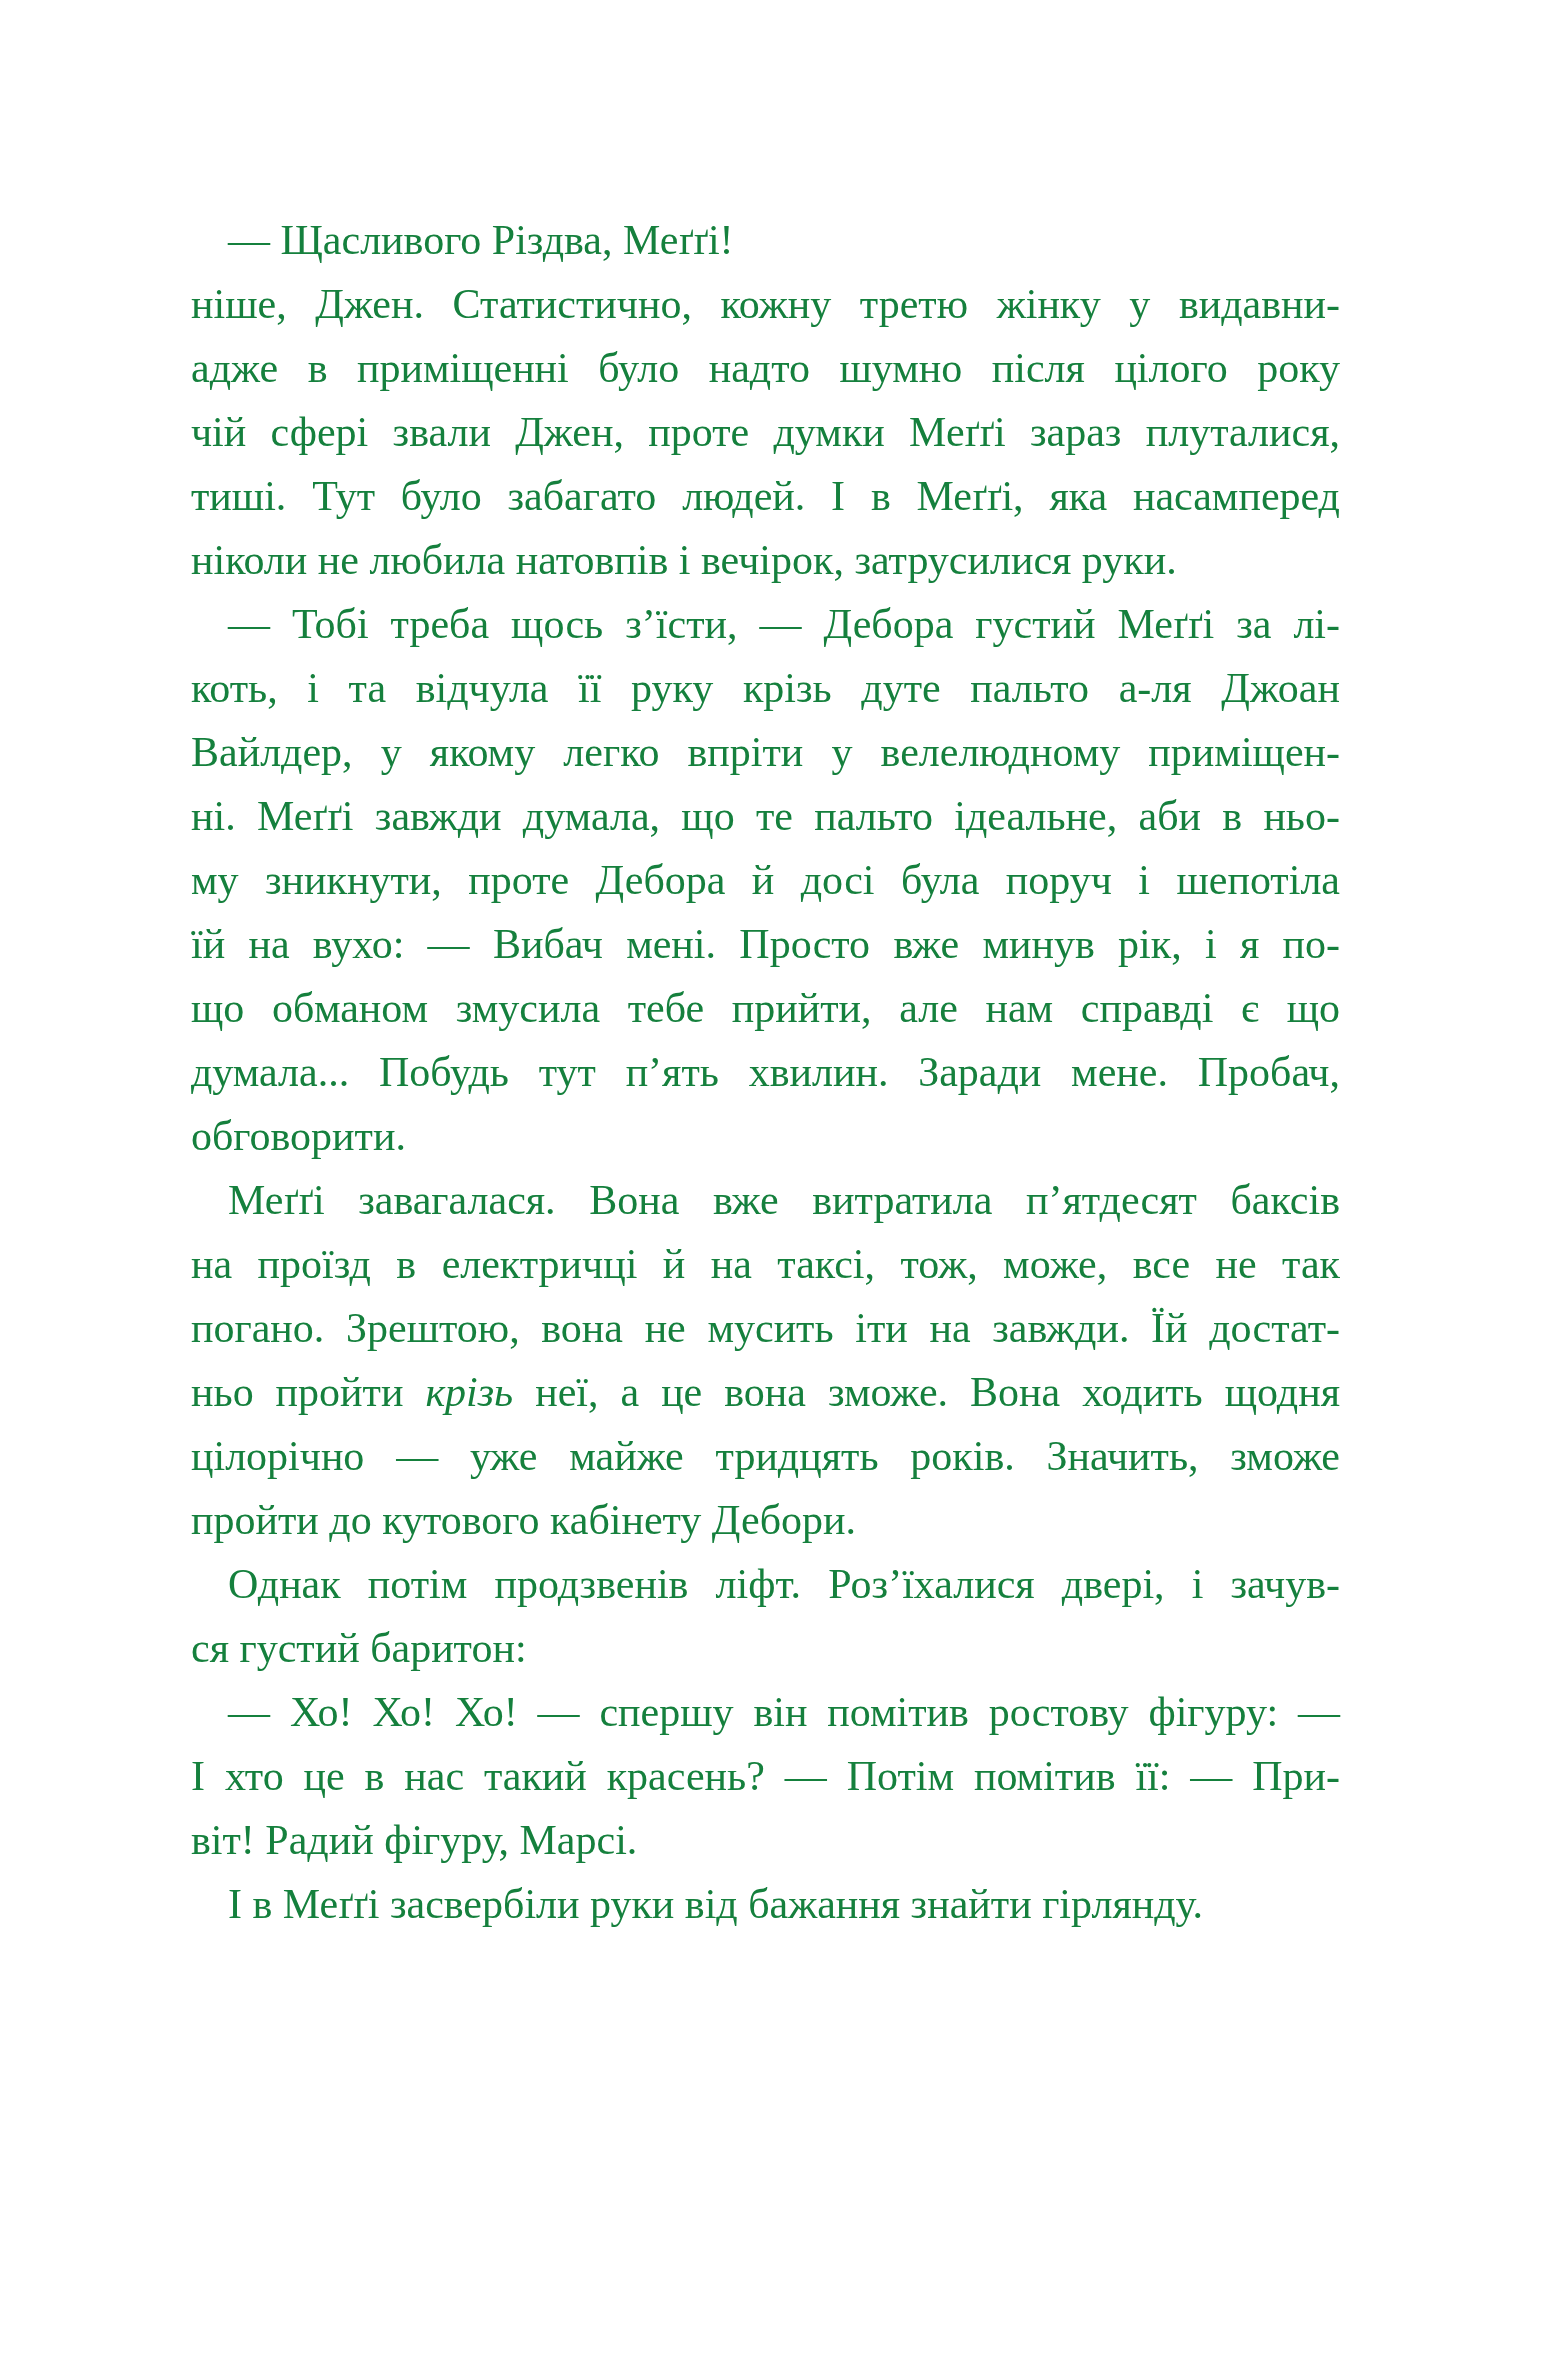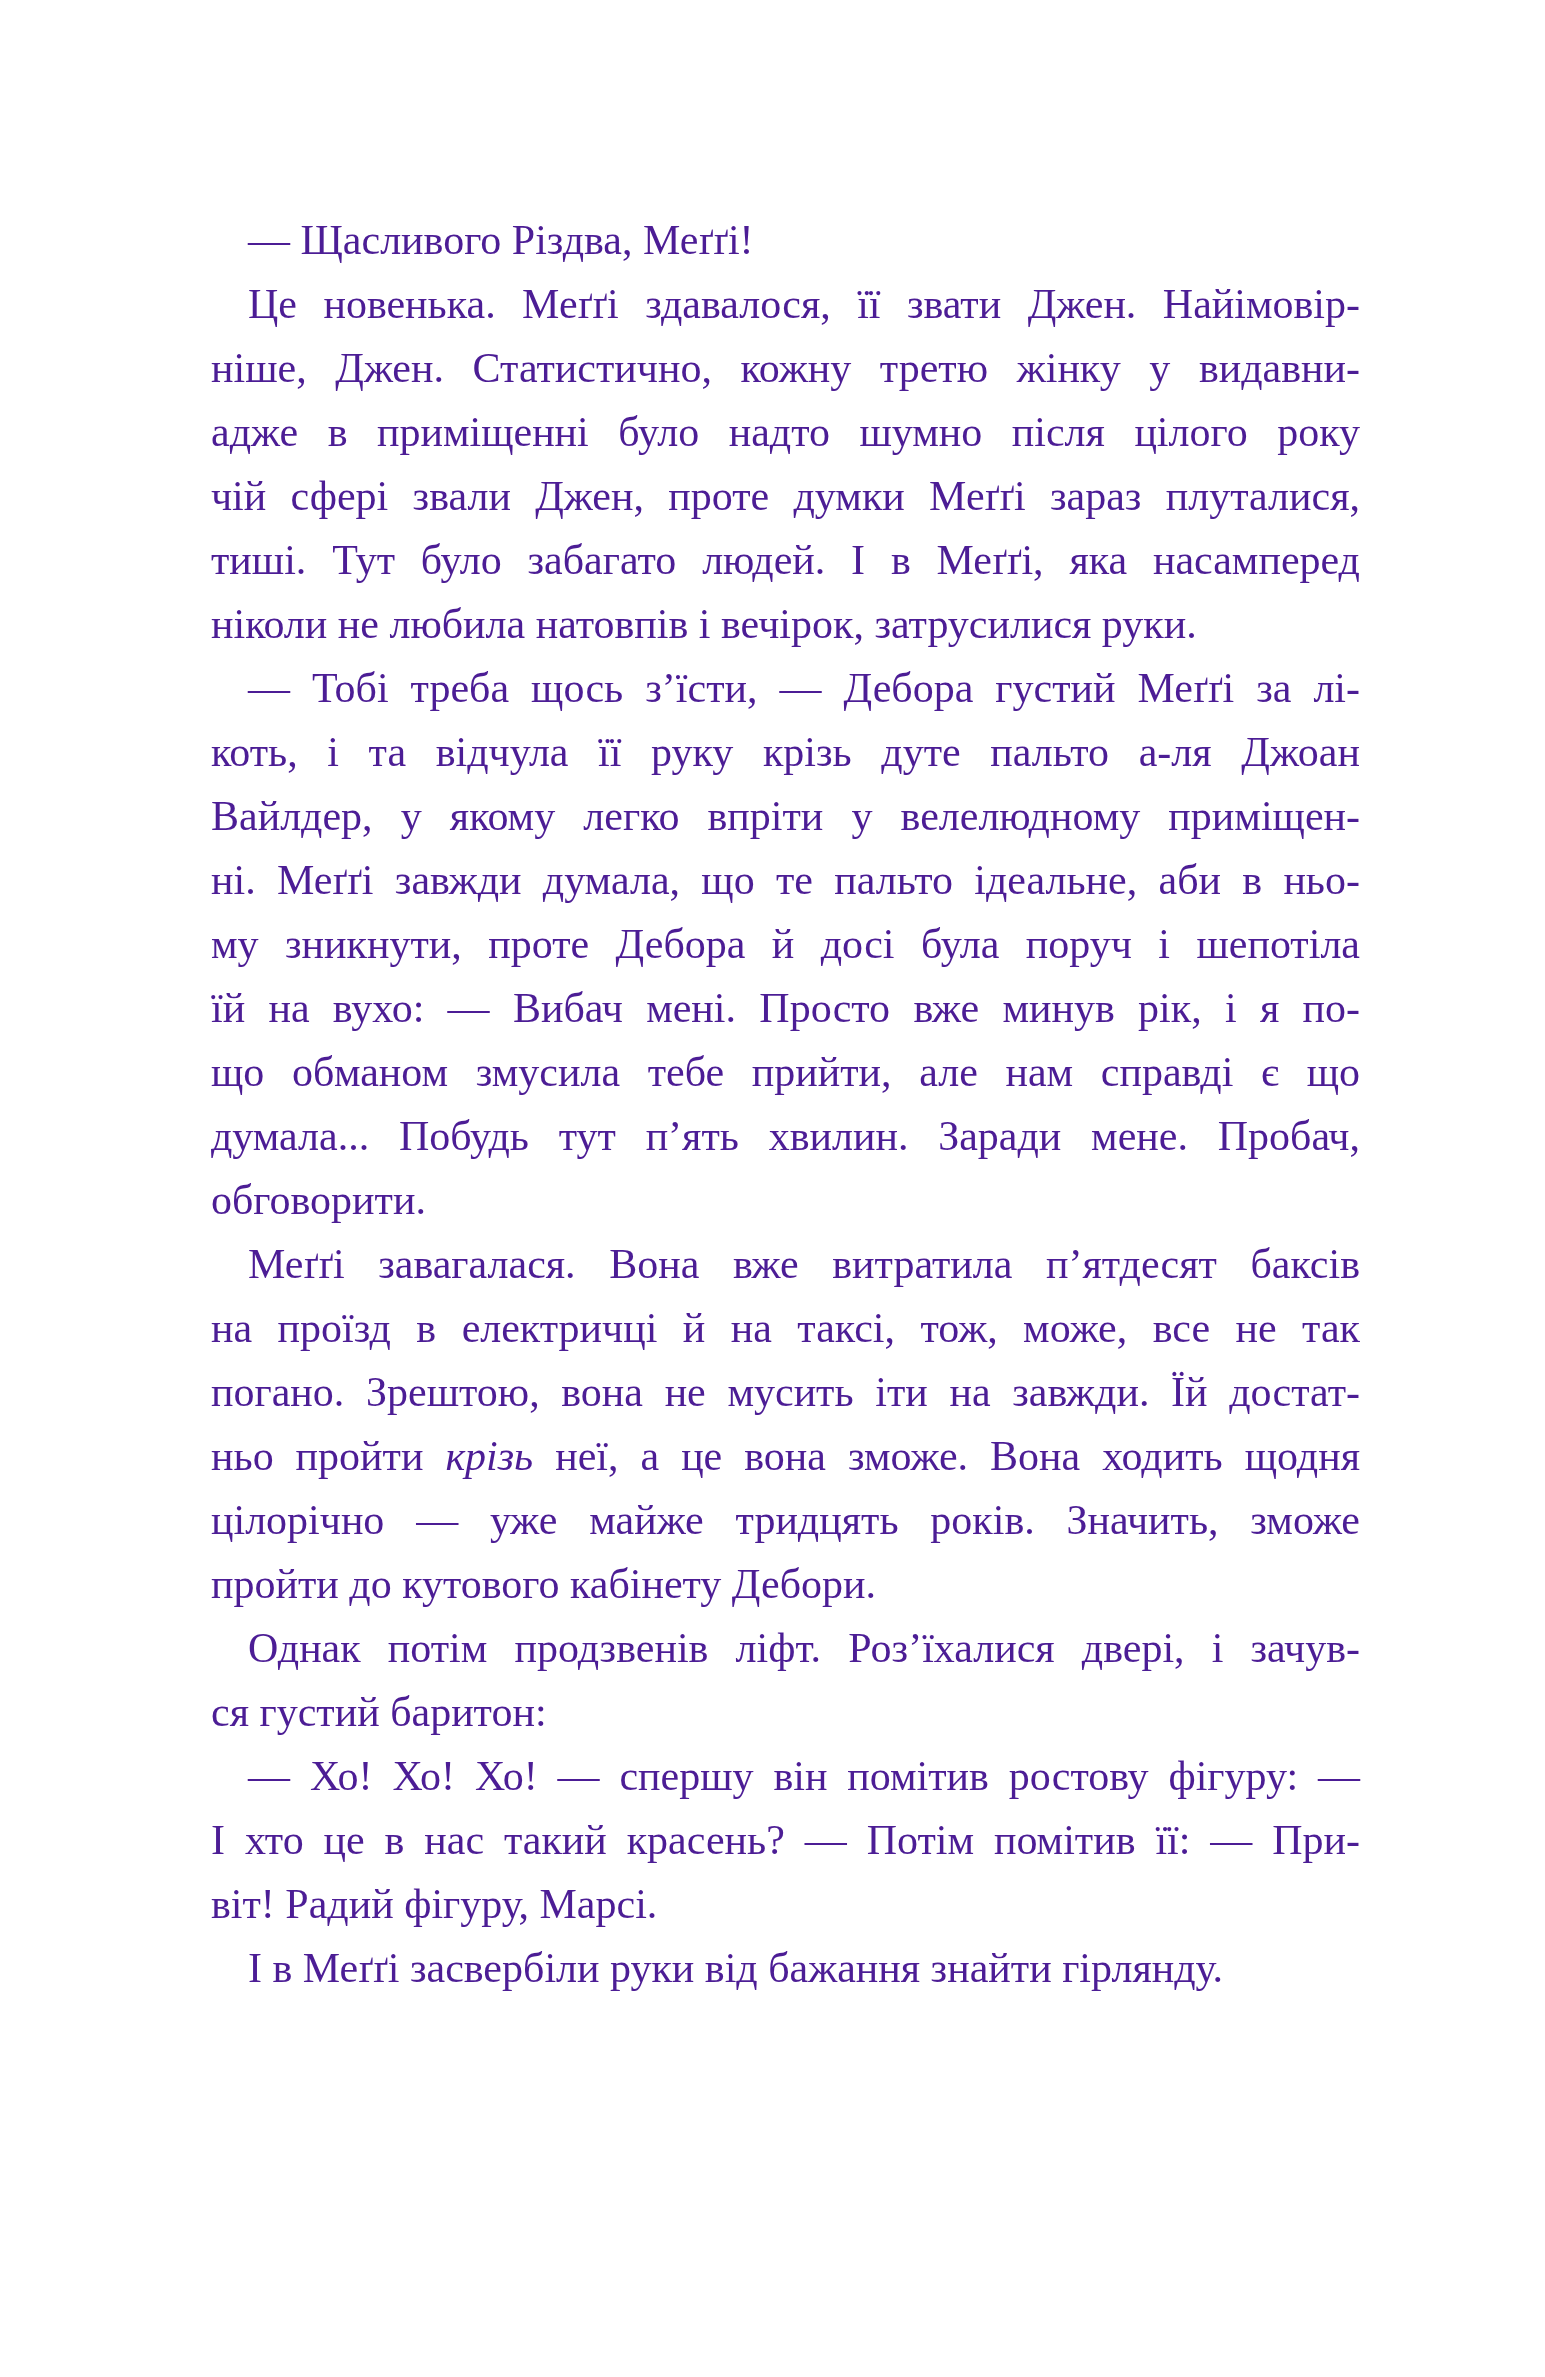--- a/index.html
+++ b/index.html
@@ -41,23 +41,22 @@
     padding-left: 37px;
   }
   .italic {
     font-style: italic;
   }
 </style>
 </head>
 <body style="background: rgb(255, 255, 255);">
 
 <div class="page">
-  <div class="text-block" style="color: #4c1d95; margin-left: 20px;">
+  <div class="text-block" style="color: #15803d;">
       <div class="line indent"><span>— Щасливого Різдва, Меґґі!</span></div>
-      <div class="line indent justify"><span>Це новенька. Меґґі здавалося, її звати Джен. Найімовір-</span></div>
       <div class="line justify"><span>ніше, Джен. Статистично, кожну третю жінку у видавни-</span></div>
       <div class="line justify"><span>адже в приміщенні було надто шумно після цілого року</span></div>
       <div class="line justify"><span>чій сфері звали Джен, проте думки Меґґі зараз плуталися,</span></div>
       <div class="line justify"><span>тиші. Тут було забагато людей. І в Меґґі, яка насамперед</span></div>
       <div class="line"><span>ніколи не любила натовпів і вечірок, затрусилися руки.</span></div>
       <div class="line indent justify"><span>— Тобі треба щось з’їсти, — Дебора густий Меґґі за лі-</span></div>
       <div class="line justify"><span>коть, і та відчула її руку крізь дуте пальто а-ля Джоан</span></div>
       <div class="line justify"><span>Вайлдер, у якому легко впріти у велелюдному приміщен-</span></div>
       <div class="line justify"><span>ні. Меґґі завжди думала, що те пальто ідеальне, аби в ньо-</span></div>
       <div class="line justify"><span>му зникнути, проте Дебора й досі була поруч і шепотіла</span></div>

